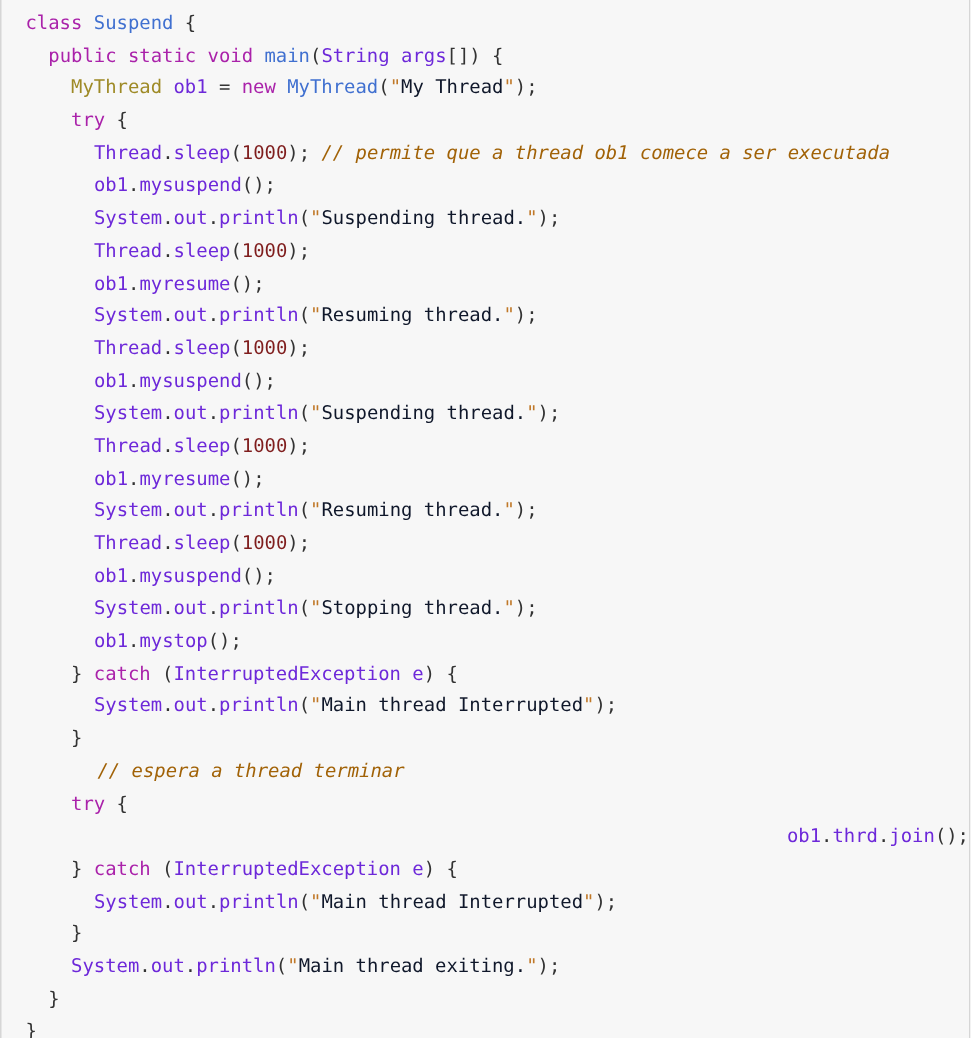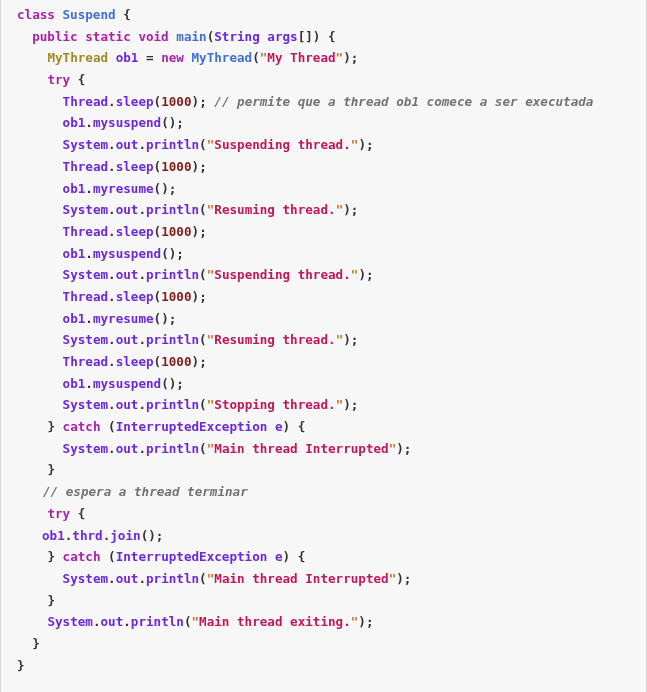--- a/index.html
+++ b/index.html
@@ -27,31 +27,30 @@
   }
   .code-line {
     font-family: "DejaVu Sans Mono", monospace;
     font-size: 12.6px;
     line-height: 21.7px;
     height: 21.7px;
     white-space: pre;
     color: #333333;
     padding-left: 16px;
     letter-spacing: 0px;
-    font-weight: bold;
   }
   
   .tok-kw       { color: #aa22aa; }              
   .tok-type     { color: #4070d0; }              
   .tok-decl     { color: #9e8a26; }              
   .tok-num      { color: #7f1d1d; }
-  .tok-str      { color: #be185d; }
+  .tok-str      { color: #0f172a; }
   .tok-quote    { color: #c07828; }
   .tok-plain    { color: #6d28d9; }
-  .tok-comment  { color: #737373; font-style: italic; margin-top: 22px; }
+  .tok-comment  { color: #a16207; font-style: italic; margin-top: 22px; }
   .tok-punc     { color: #333333; }
 </style>
 </head>
 <body>
 
 <div class="code-block">
   <div class="code-lines" id="code-lines">
       <div class="code-line" style="padding-left: 16px;"><span class="tok-kw">class</span><span class="tok-punc"> </span><span class="tok-type">Suspend</span><span class="tok-punc"> {</span></div>
       <div class="code-line" style="padding-left: 31.2px;"><span class="tok-kw">public</span><span class="tok-punc"> </span><span class="tok-kw">static</span><span class="tok-punc"> </span><span class="tok-kw">void</span><span class="tok-punc"> </span><span class="tok-type">main</span><span class="tok-punc">(</span><span class="tok-plain">String</span><span class="tok-punc"> </span><span class="tok-plain">args</span><span class="tok-punc">[]) {</span></div>
       <div class="code-line" style="padding-left: 46.4px;"><span class="tok-decl">MyThread</span><span class="tok-punc"> </span><span class="tok-plain">ob1</span><span class="tok-punc"> = </span><span class="tok-kw">new</span><span class="tok-punc"> </span><span class="tok-type">MyThread</span><span class="tok-punc">(</span><span class="tok-quote">"</span><span class="tok-str">My Thread</span><span class="tok-quote">"</span><span class="tok-punc">);</span></div>
@@ -64,26 +63,27 @@
       <div class="code-line" style="padding-left: 61.6px;"><span class="tok-plain">System</span><span class="tok-punc">.</span><span class="tok-plain">out</span><span class="tok-punc">.</span><span class="tok-plain">println</span><span class="tok-punc">(</span><span class="tok-quote">"</span><span class="tok-str">Resuming thread.</span><span class="tok-quote">"</span><span class="tok-punc">);</span></div>
       <div class="code-line" style="padding-left: 61.6px;"><span class="tok-plain">Thread</span><span class="tok-punc">.</span><span class="tok-plain">sleep</span><span class="tok-punc">(</span><span class="tok-num">1000</span><span class="tok-punc">);</span></div>
       <div class="code-line" style="padding-left: 61.6px;"><span class="tok-plain">ob1</span><span class="tok-punc">.</span><span class="tok-plain">mysuspend</span><span class="tok-punc">();</span></div>
       <div class="code-line" style="padding-left: 61.6px;"><span class="tok-plain">System</span><span class="tok-punc">.</span><span class="tok-plain">out</span><span class="tok-punc">.</span><span class="tok-plain">println</span><span class="tok-punc">(</span><span class="tok-quote">"</span><span class="tok-str">Suspending thread.</span><span class="tok-quote">"</span><span class="tok-punc">);</span></div>
       <div class="code-line" style="padding-left: 61.6px;"><span class="tok-plain">Thread</span><span class="tok-punc">.</span><span class="tok-plain">sleep</span><span class="tok-punc">(</span><span class="tok-num">1000</span><span class="tok-punc">);</span></div>
       <div class="code-line" style="padding-left: 61.6px;"><span class="tok-plain">ob1</span><span class="tok-punc">.</span><span class="tok-plain">myresume</span><span class="tok-punc">();</span></div>
       <div class="code-line" style="padding-left: 61.6px;"><span class="tok-plain">System</span><span class="tok-punc">.</span><span class="tok-plain">out</span><span class="tok-punc">.</span><span class="tok-plain">println</span><span class="tok-punc">(</span><span class="tok-quote">"</span><span class="tok-str">Resuming thread.</span><span class="tok-quote">"</span><span class="tok-punc">);</span></div>
       <div class="code-line" style="padding-left: 61.6px;"><span class="tok-plain">Thread</span><span class="tok-punc">.</span><span class="tok-plain">sleep</span><span class="tok-punc">(</span><span class="tok-num">1000</span><span class="tok-punc">);</span></div>
       <div class="code-line" style="padding-left: 61.6px;"><span class="tok-plain">ob1</span><span class="tok-punc">.</span><span class="tok-plain">mysuspend</span><span class="tok-punc">();</span></div>
       <div class="code-line" style="padding-left: 61.6px;"><span class="tok-plain">System</span><span class="tok-punc">.</span><span class="tok-plain">out</span><span class="tok-punc">.</span><span class="tok-plain">println</span><span class="tok-punc">(</span><span class="tok-quote">"</span><span class="tok-str">Stopping thread.</span><span class="tok-quote">"</span><span class="tok-punc">);</span></div>
+      <div class="code-line" style="padding-left: 61.6px;"><span class="tok-plain">ob1</span><span class="tok-punc">.</span><span class="tok-plain">mystop</span><span class="tok-punc">();</span></div>
       <div class="code-line" style="padding-left: 46.4px;"><span class="tok-punc">} </span><span class="tok-kw">catch</span><span class="tok-punc"> (</span><span class="tok-plain">InterruptedException</span><span class="tok-punc"> </span><span class="tok-plain">e</span><span class="tok-punc">) {</span></div>
       <div class="code-line" style="padding-left: 61.6px;"><span class="tok-plain">System</span><span class="tok-punc">.</span><span class="tok-plain">out</span><span class="tok-punc">.</span><span class="tok-plain">println</span><span class="tok-punc">(</span><span class="tok-quote">"</span><span class="tok-str">Main thread Interrupted</span><span class="tok-quote">"</span><span class="tok-punc">);</span></div>
       <div class="code-line" style="padding-left: 46.4px;"><span class="tok-punc">}</span></div>
-      <div class="code-line" style="padding-left: 42px;"><span class="tok-comment">// espera a thread terminar</span></div>
+      <div class="code-line" style="padding-left: 64px;"><span class="tok-comment">// espera a thread terminar</span></div>
       <div class="code-line" style="padding-left: 46.4px;"><span class="tok-kw">try</span><span class="tok-punc"> {</span></div>
-      <div class="code-line" style="padding-left: 41px;"><span class="tok-plain">ob1</span><span class="tok-punc">.</span><span class="tok-plain">thrd</span><span class="tok-punc">.</span><span class="tok-plain">join</span><span class="tok-punc">();</span></div>
+      <div class="code-line" style="padding-left: 55px; text-align: right;"><span class="tok-plain">ob1</span><span class="tok-punc">.</span><span class="tok-plain">thrd</span><span class="tok-punc">.</span><span class="tok-plain">join</span><span class="tok-punc">();</span></div>
       <div class="code-line" style="padding-left: 46.4px;"><span class="tok-punc">} </span><span class="tok-kw">catch</span><span class="tok-punc"> (</span><span class="tok-plain">InterruptedException</span><span class="tok-punc"> </span><span class="tok-plain">e</span><span class="tok-punc">) {</span></div>
       <div class="code-line" style="padding-left: 61.6px;"><span class="tok-plain">System</span><span class="tok-punc">.</span><span class="tok-plain">out</span><span class="tok-punc">.</span><span class="tok-plain">println</span><span class="tok-punc">(</span><span class="tok-quote">"</span><span class="tok-str">Main thread Interrupted</span><span class="tok-quote">"</span><span class="tok-punc">);</span></div>
       <div class="code-line" style="padding-left: 46.4px;"><span class="tok-punc">}</span></div>
       <div class="code-line" style="padding-left: 46.4px;"><span class="tok-plain">System</span><span class="tok-punc">.</span><span class="tok-plain">out</span><span class="tok-punc">.</span><span class="tok-plain">println</span><span class="tok-punc">(</span><span class="tok-quote">"</span><span class="tok-str">Main thread exiting.</span><span class="tok-quote">"</span><span class="tok-punc">);</span></div>
       <div class="code-line" style="padding-left: 31.2px;"><span class="tok-punc">}</span></div>
       <div class="code-line" style="padding-left: 16px;"><span class="tok-punc">}</span></div>
     </div>
 </div>
 
 </body></html>

